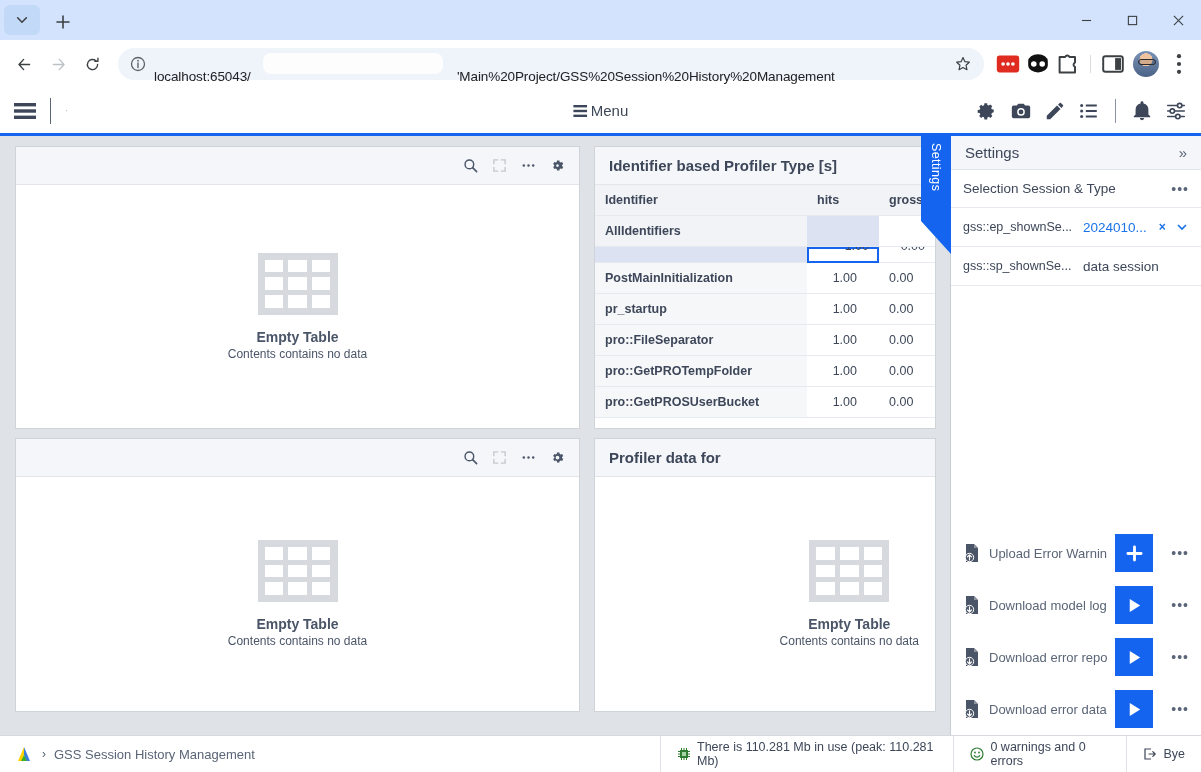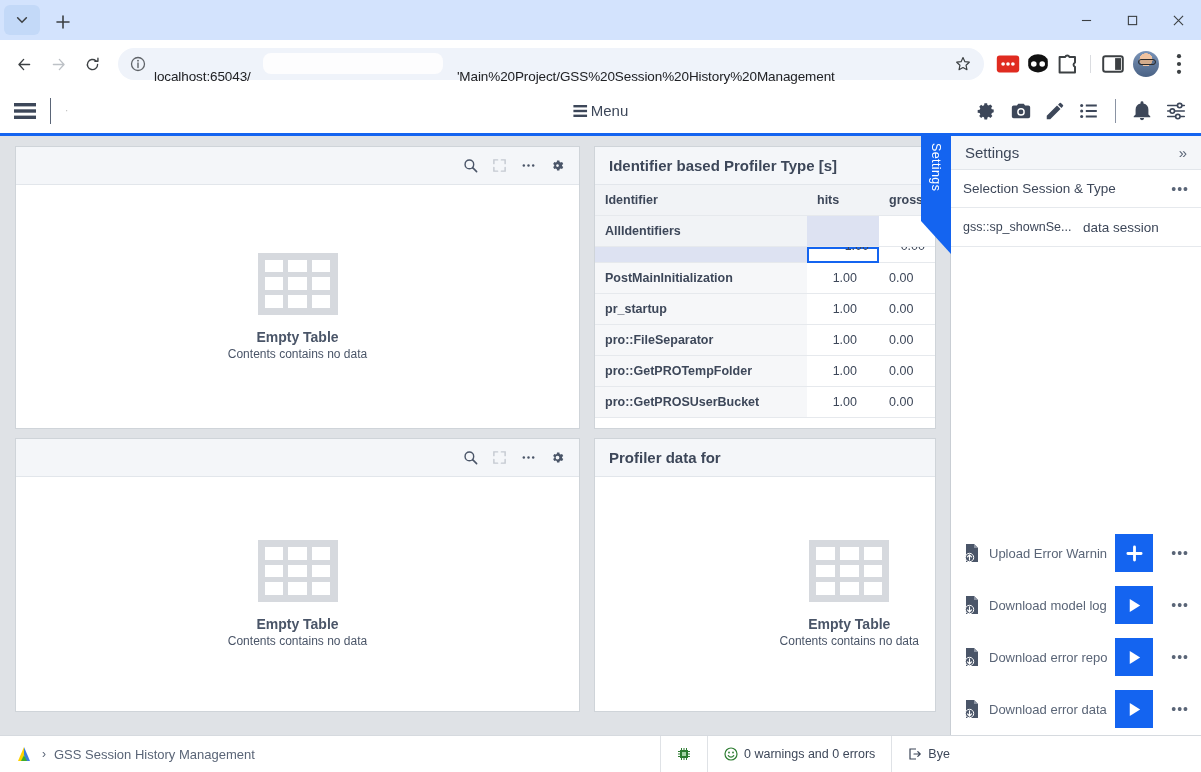--- a/index.html
+++ b/index.html
@@ -578,20 +578,30 @@
         <div class="sp-head">
           <div class="sp-title">Settings</div>
           <div class="sp-collapse">»</div>
         </div>
 
         <div class="sp-section">
           <div class="sp-section-t">Selection Session &amp; Type</div>
           <div class="kebab">•••</div>
         </div>
 
+        <div class="sp-row">
+          <div class="sp-key">gss::ep_shownSe...</div>
+          <div class="sp-val-link">2024010...</div>
+          <div class="sp-x">×</div>
+          <div class="sp-caret">
+            <svg width="12" height="12" viewBox="0 0 12 12">
+              <path d="M2.5 4.5 L6 8 L9.5 4.5" stroke="#1a73e8" stroke-width="1.7" fill="none" stroke-linecap="round"></path>
+            </svg>
+          </div>
+        </div>
 
         <div class="sp-row">
           <div class="sp-key">gss::sp_shownSe...</div>
           <div class="sp-val-plain">data session</div>
         </div>
 
         <div class="sp-spacer"></div>
 
         <div class="sp-action">
           <svg class="sp-action-ic" viewBox="0 0 18 20">
@@ -669,20 +679,21 @@
         </svg>
         <span class="sb-chev">›</span>
         <span class="sb-text">GSS Session History Management</span>
       </div>
       <div class="sb-cell">
         <svg class="sb-ic" viewBox="0 0 14 14">
           <rect x="3" y="3" width="8" height="8" fill="#2e7d32"></rect>
           <rect x="5" y="5" width="4" height="4" fill="#a5d6a7"></rect>
           <path d="M4.5 1 V3 M7 1 V3 M9.5 1 V3 M4.5 11 V13 M7 11 V13 M9.5 11 V13 M1 4.5 H3 M1 7 H3 M1 9.5 H3 M11 4.5 H13 M11 7 H13 M11 9.5 H13" stroke="#2e7d32" stroke-width="1"></path>
         </svg>
+        <span>There is 110.281 Mb in use (peak: 110.281 Mb)</span>
       </div>
       <div class="sb-cell">
         <svg class="sb-ic" viewBox="0 0 14 14">
           <circle cx="7" cy="7" r="6" fill="none" stroke="#2e7d32" stroke-width="1.2"></circle>
           <circle cx="5" cy="5.5" r=".9" fill="#2e7d32"></circle>
             <circle cx="9" cy="5.5" r=".9" fill="#2e7d32"></circle>
           <path d="M4.3 8.6 A3.2 3.2 0 0 0 9.7 8.6" stroke="#2e7d32" stroke-width="1.2" fill="none" stroke-linecap="round"></path>
         </svg>
         <span>0 warnings and 0 errors</span>
       </div>

